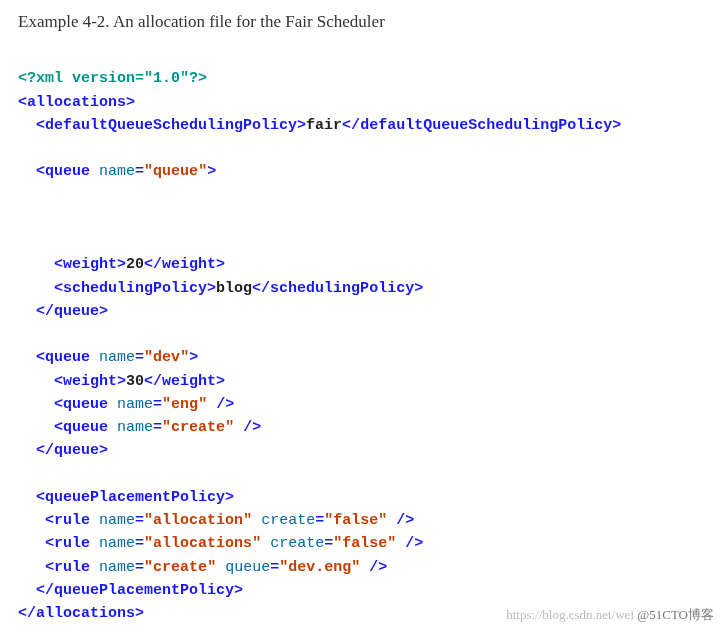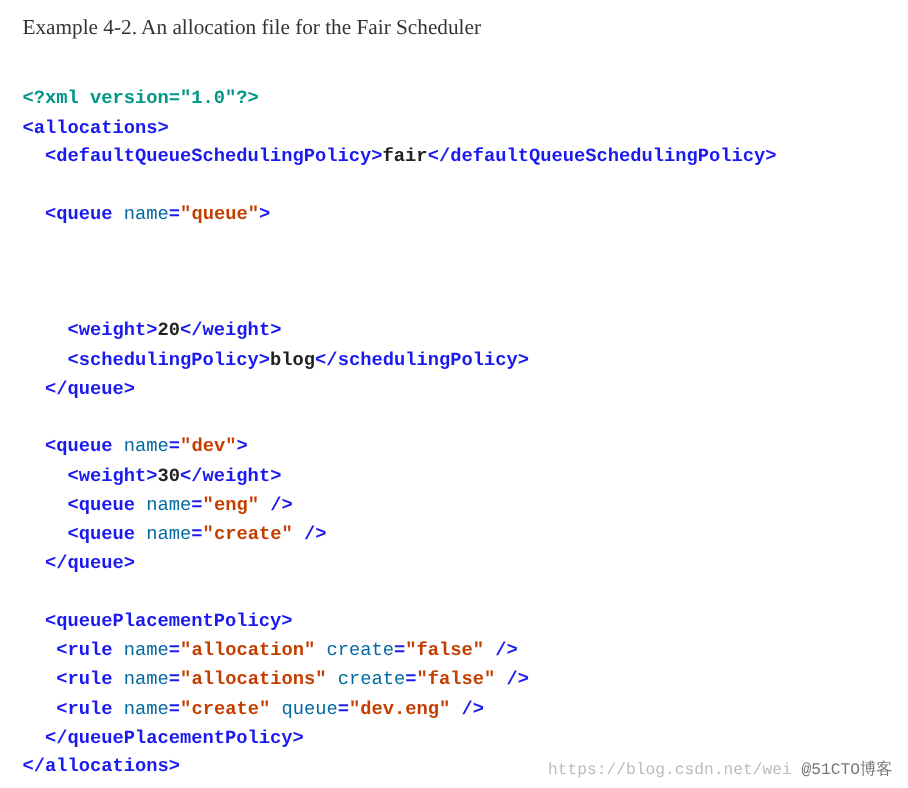--- a/index.html
+++ b/index.html
@@ -29,21 +29,21 @@
     .c-attr { color: #0369a1; font-weight: normal; } 
     .c-eq   { color: #1a1af0; font-weight: bold; }
     .c-str  { color: #c43e00; font-weight: bold; } 
     .c-txt  { color: #222; font-weight: bold; text-align: center; }
     .watermark {
       position: absolute;
       right: 12px;
       bottom: 6px;
       font-size: 13px;
       color: #bbb;
-      font-family: Liberation Mono, monospace;
+      font-family: Liberation Serif, serif;
       font-style: normal;
     }
     .watermark .dark { color: #777; }
   </style>
 </head>
 <body>
 
 <div class="caption">Example 4-2. An allocation file for the Fair Scheduler</div>
 
 <div class="code">

